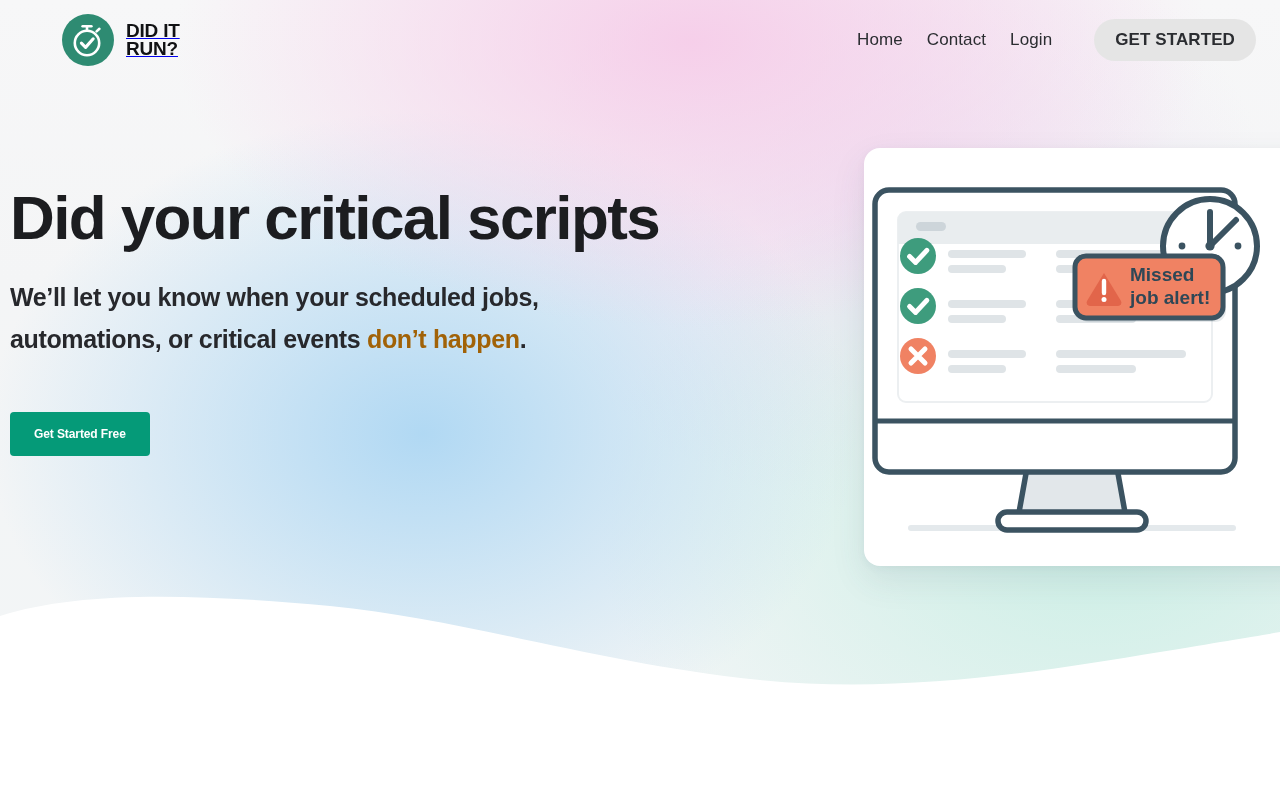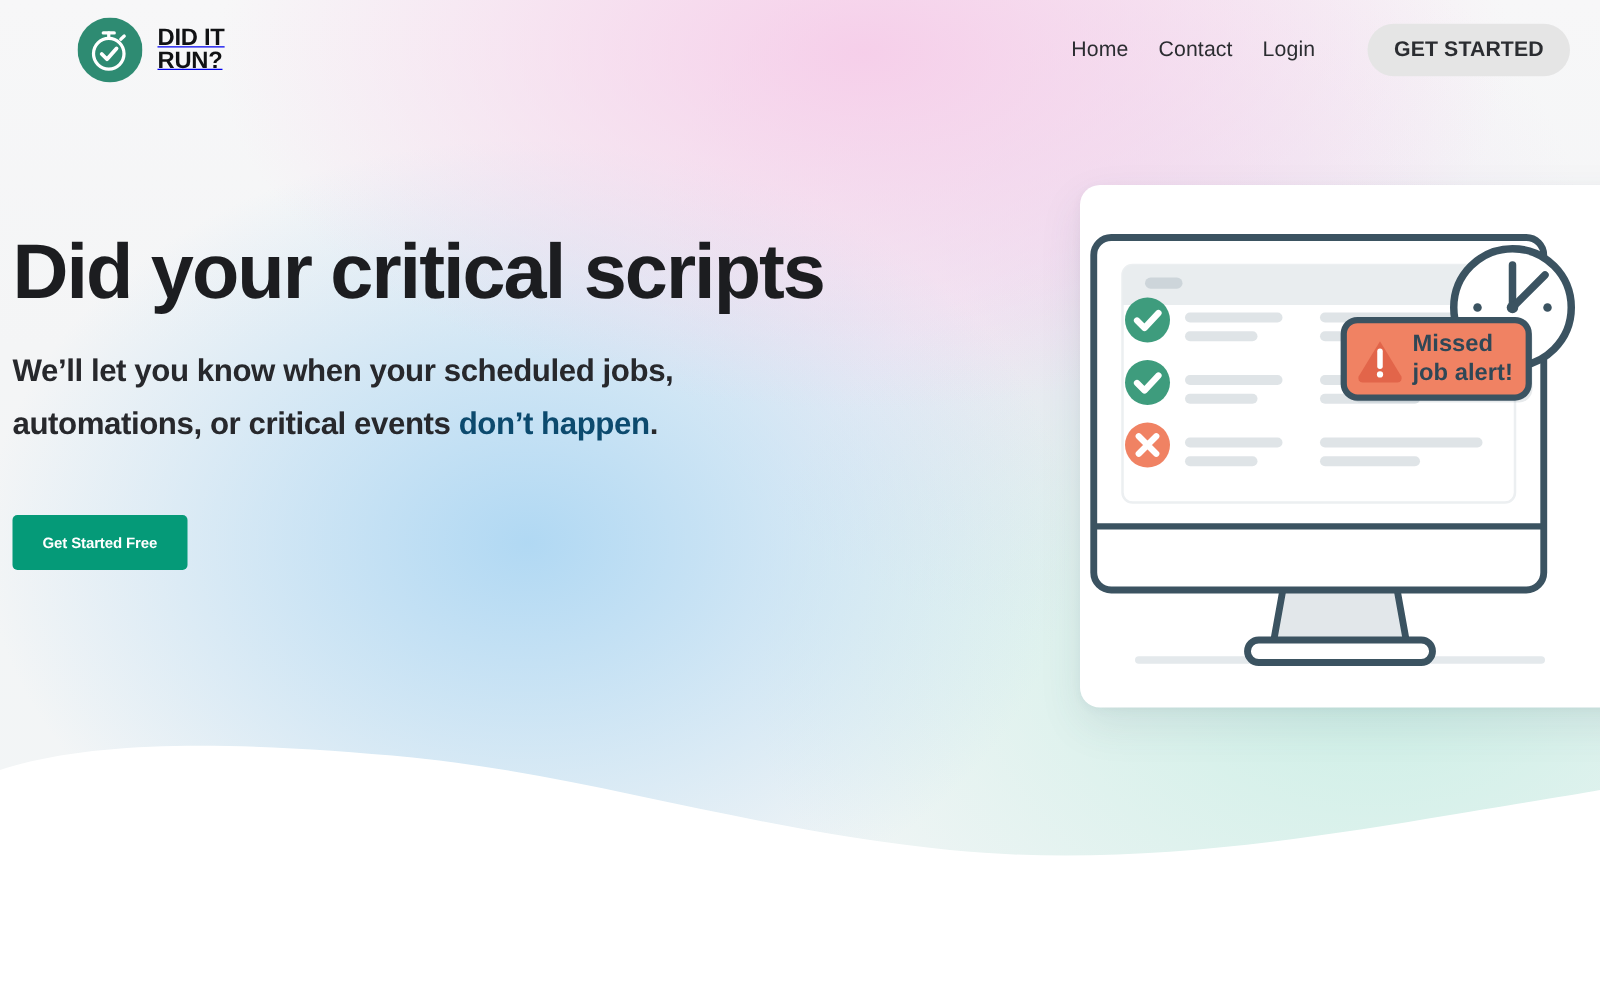--- a/index.html
+++ b/index.html
@@ -54,21 +54,21 @@
   
   #hero-copy { position:absolute; left:10px; top:186px; width:800px; z-index:4; }
   #hero-title {
     font-size:62px; line-height:1.04; font-weight:bold; color:#1c1d20;
     letter-spacing:-1.6px;
   }
   #hero-sub {
     margin-top:26px; font-size:25px; line-height:1.68; font-weight:bold;
     color:#27282c; letter-spacing:-0.35px; max-width:660px;
   }
-  .accent-green { color:#0c4a6e; }
+  .accent-green { color:#a16207; }
   #hero-cta {
     display:inline-block; margin-top:52px; background:#059a78; color:#fff;
     font-size:12px; font-weight:bold; padding:15px 24px; border-radius:4px;
     text-decoration:none; letter-spacing:-0.1px;
   }
 
   
   #illustration-card {
     position:absolute; left:864px; top:148px; width:468px; height:418px;
     background:#ffffff; border-radius:16px;

